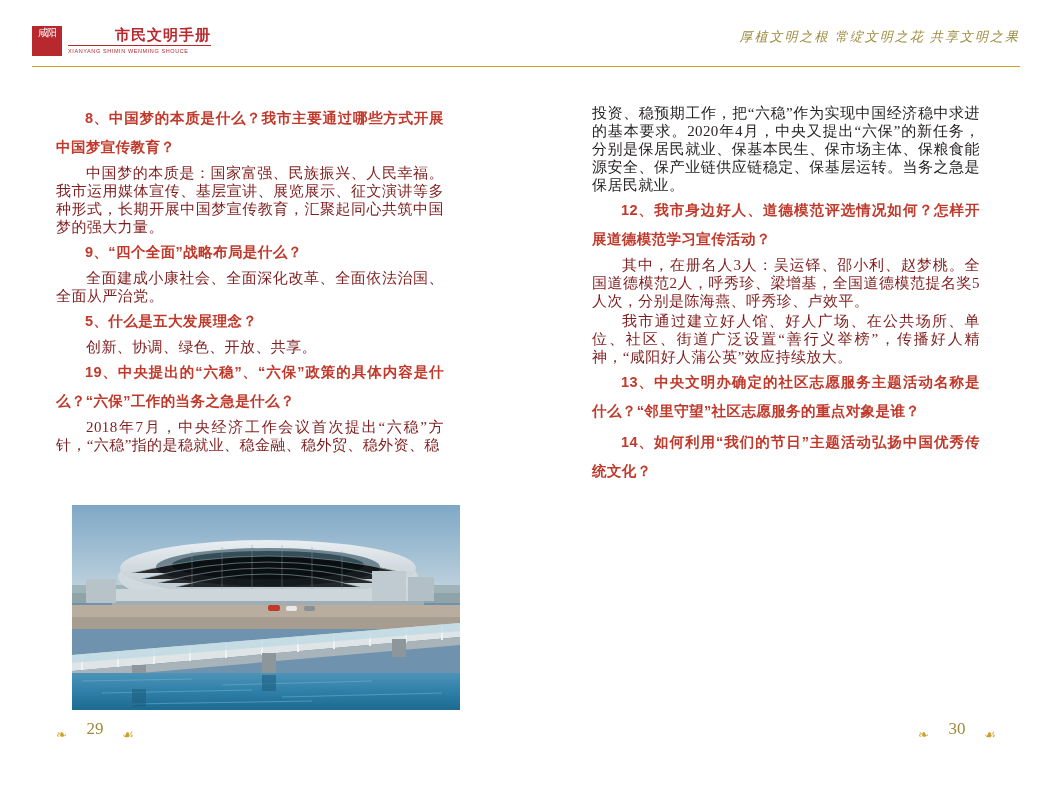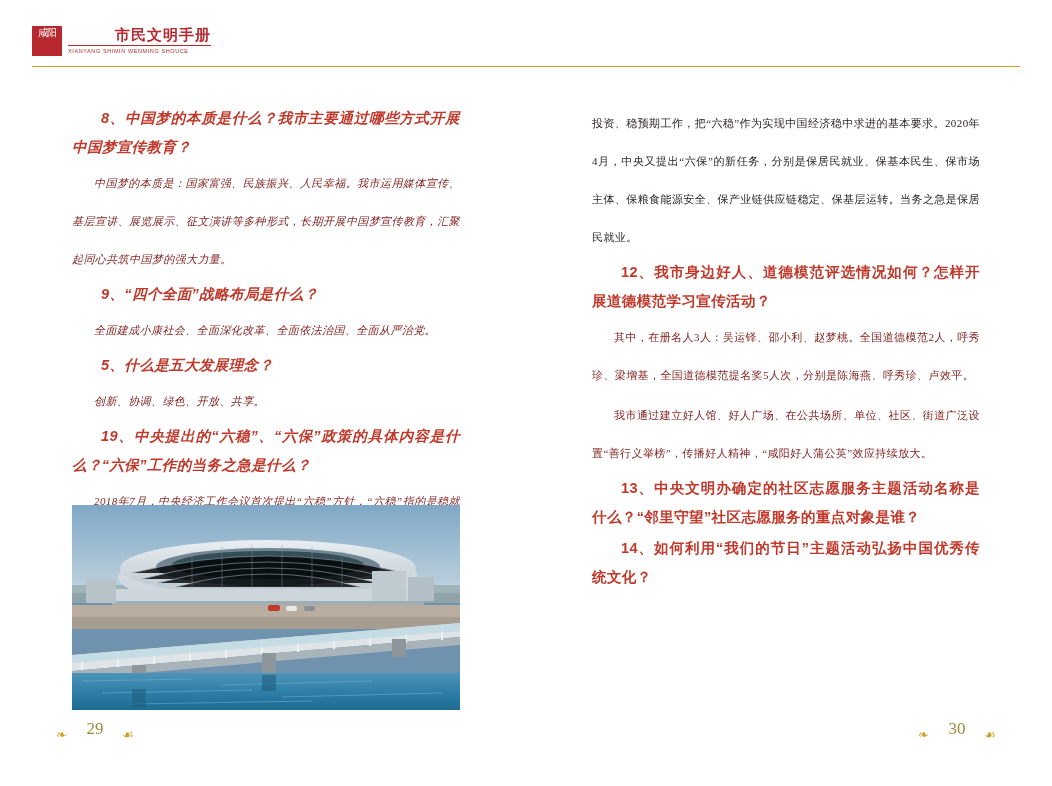--- a/index.html
+++ b/index.html
@@ -85,27 +85,27 @@
     letter-spacing: 2px;
     font-style: italic;
   }
 
   
   .col {
     position: absolute;
     top: 104px;
     width: 388px;
   }
-  .col-left  { left: 72px; font-style: italic; }
+  .col-left  { left: 56px; }
   .col-right { left: 592px; }
 
   p {
     margin: 0 0 2px 0;
-    font-size: 11px;
-    line-height: 38px;
+    font-size: 15px;
+    line-height: 18px;
     text-align: justify;
     text-justify: inter-ideograph;
     font-family: "Liberation Serif", "DejaVu Serif", serif;
     letter-spacing: 0.4px;
   }
   p.q {
     color: #c0392b;
     font-weight: bold;
     font-family: "Liberation Sans", sans-serif;
     font-size: 14.5px;
@@ -163,20 +163,21 @@
 <div class="page">
 
   <div class="header">
     <div class="logo-block">
       <div class="logo-seal">咸阳</div>
       <div class="logo-text">
         <div class="logo-title">市民文明手册</div>
         <div class="logo-sub">XIANYANG SHIMIN WENMING SHOUCE</div>
       </div>
     </div>
+    <div class="header-slogan">厚植文明之根  常绽文明之花  共享文明之果</div>
     <div class="header-rule"></div>
   </div>
 
   <div class="col col-left">
     <p class="q">8、中国梦的本质是什么？我市主要通过哪些方式开展中国梦宣传教育？</p>
     <p class="a">中国梦的本质是：国家富强、民族振兴、人民幸福。我市运用媒体宣传、基层宣讲、展览展示、征文演讲等多种形式，长期开展中国梦宣传教育，汇聚起同心共筑中国梦的强大力量。</p>
     <p class="q">9、“四个全面”战略布局是什么？</p>
     <p class="a">全面建成小康社会、全面深化改革、全面依法治国、全面从严治党。</p>
     <p class="q">5、什么是五大发展理念？</p>
     <p class="a">创新、协调、绿色、开放、共享。</p>

